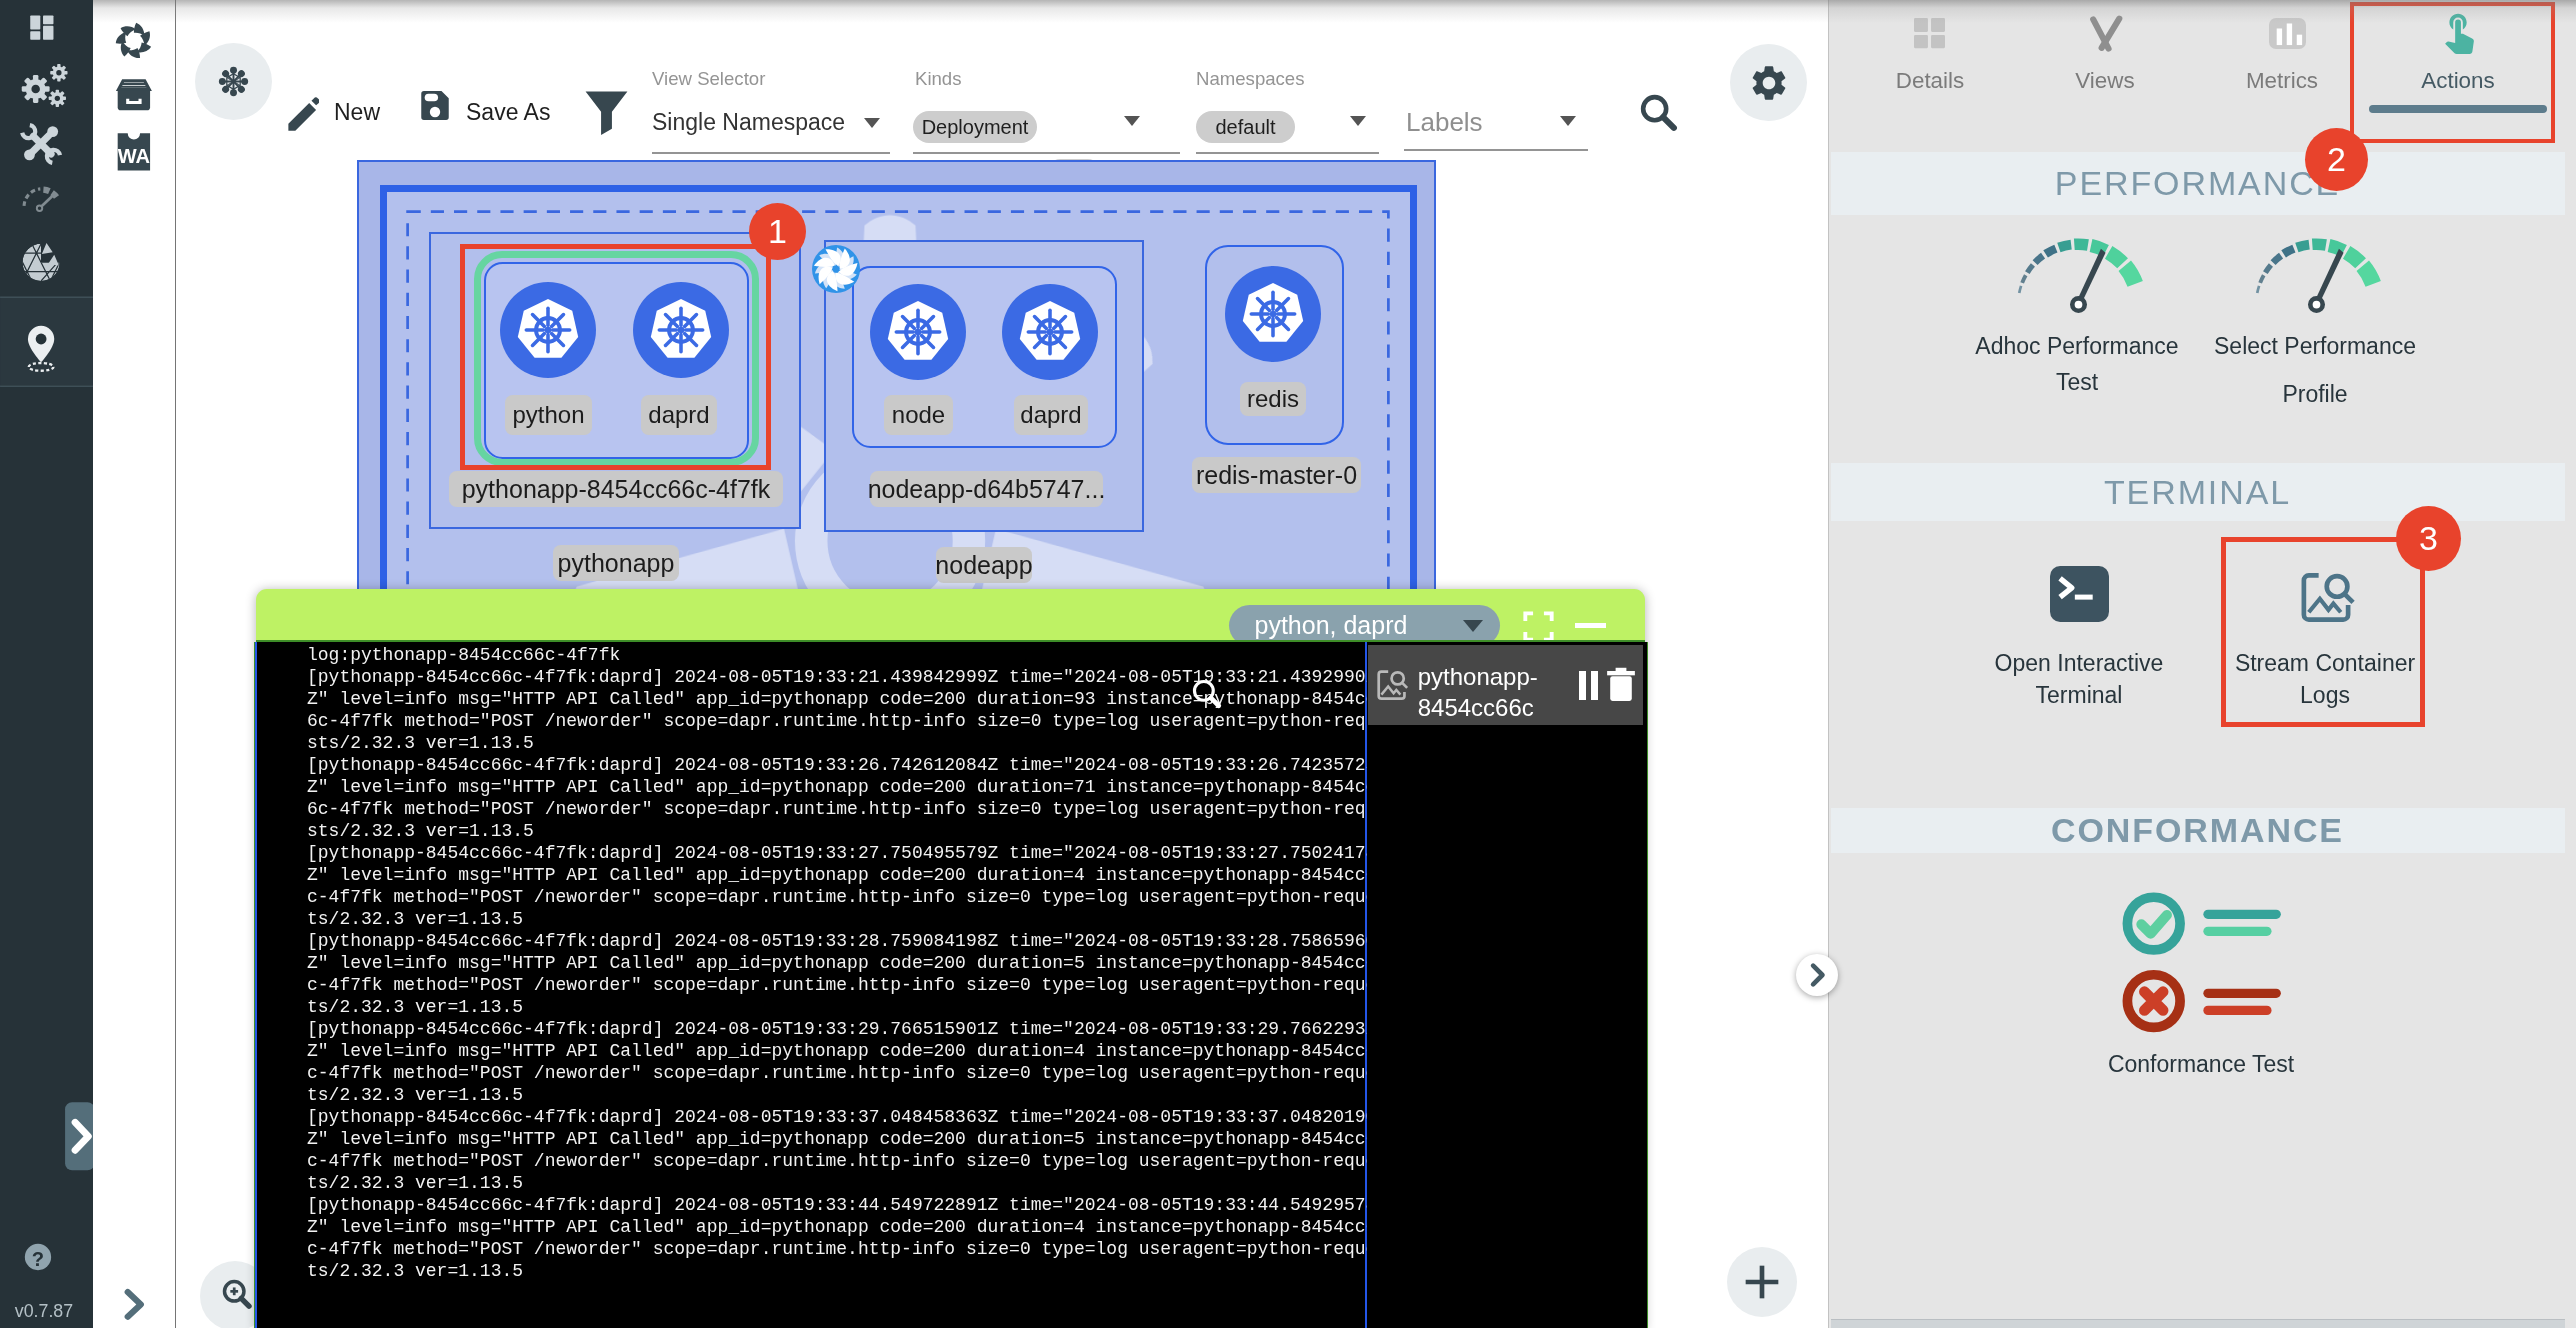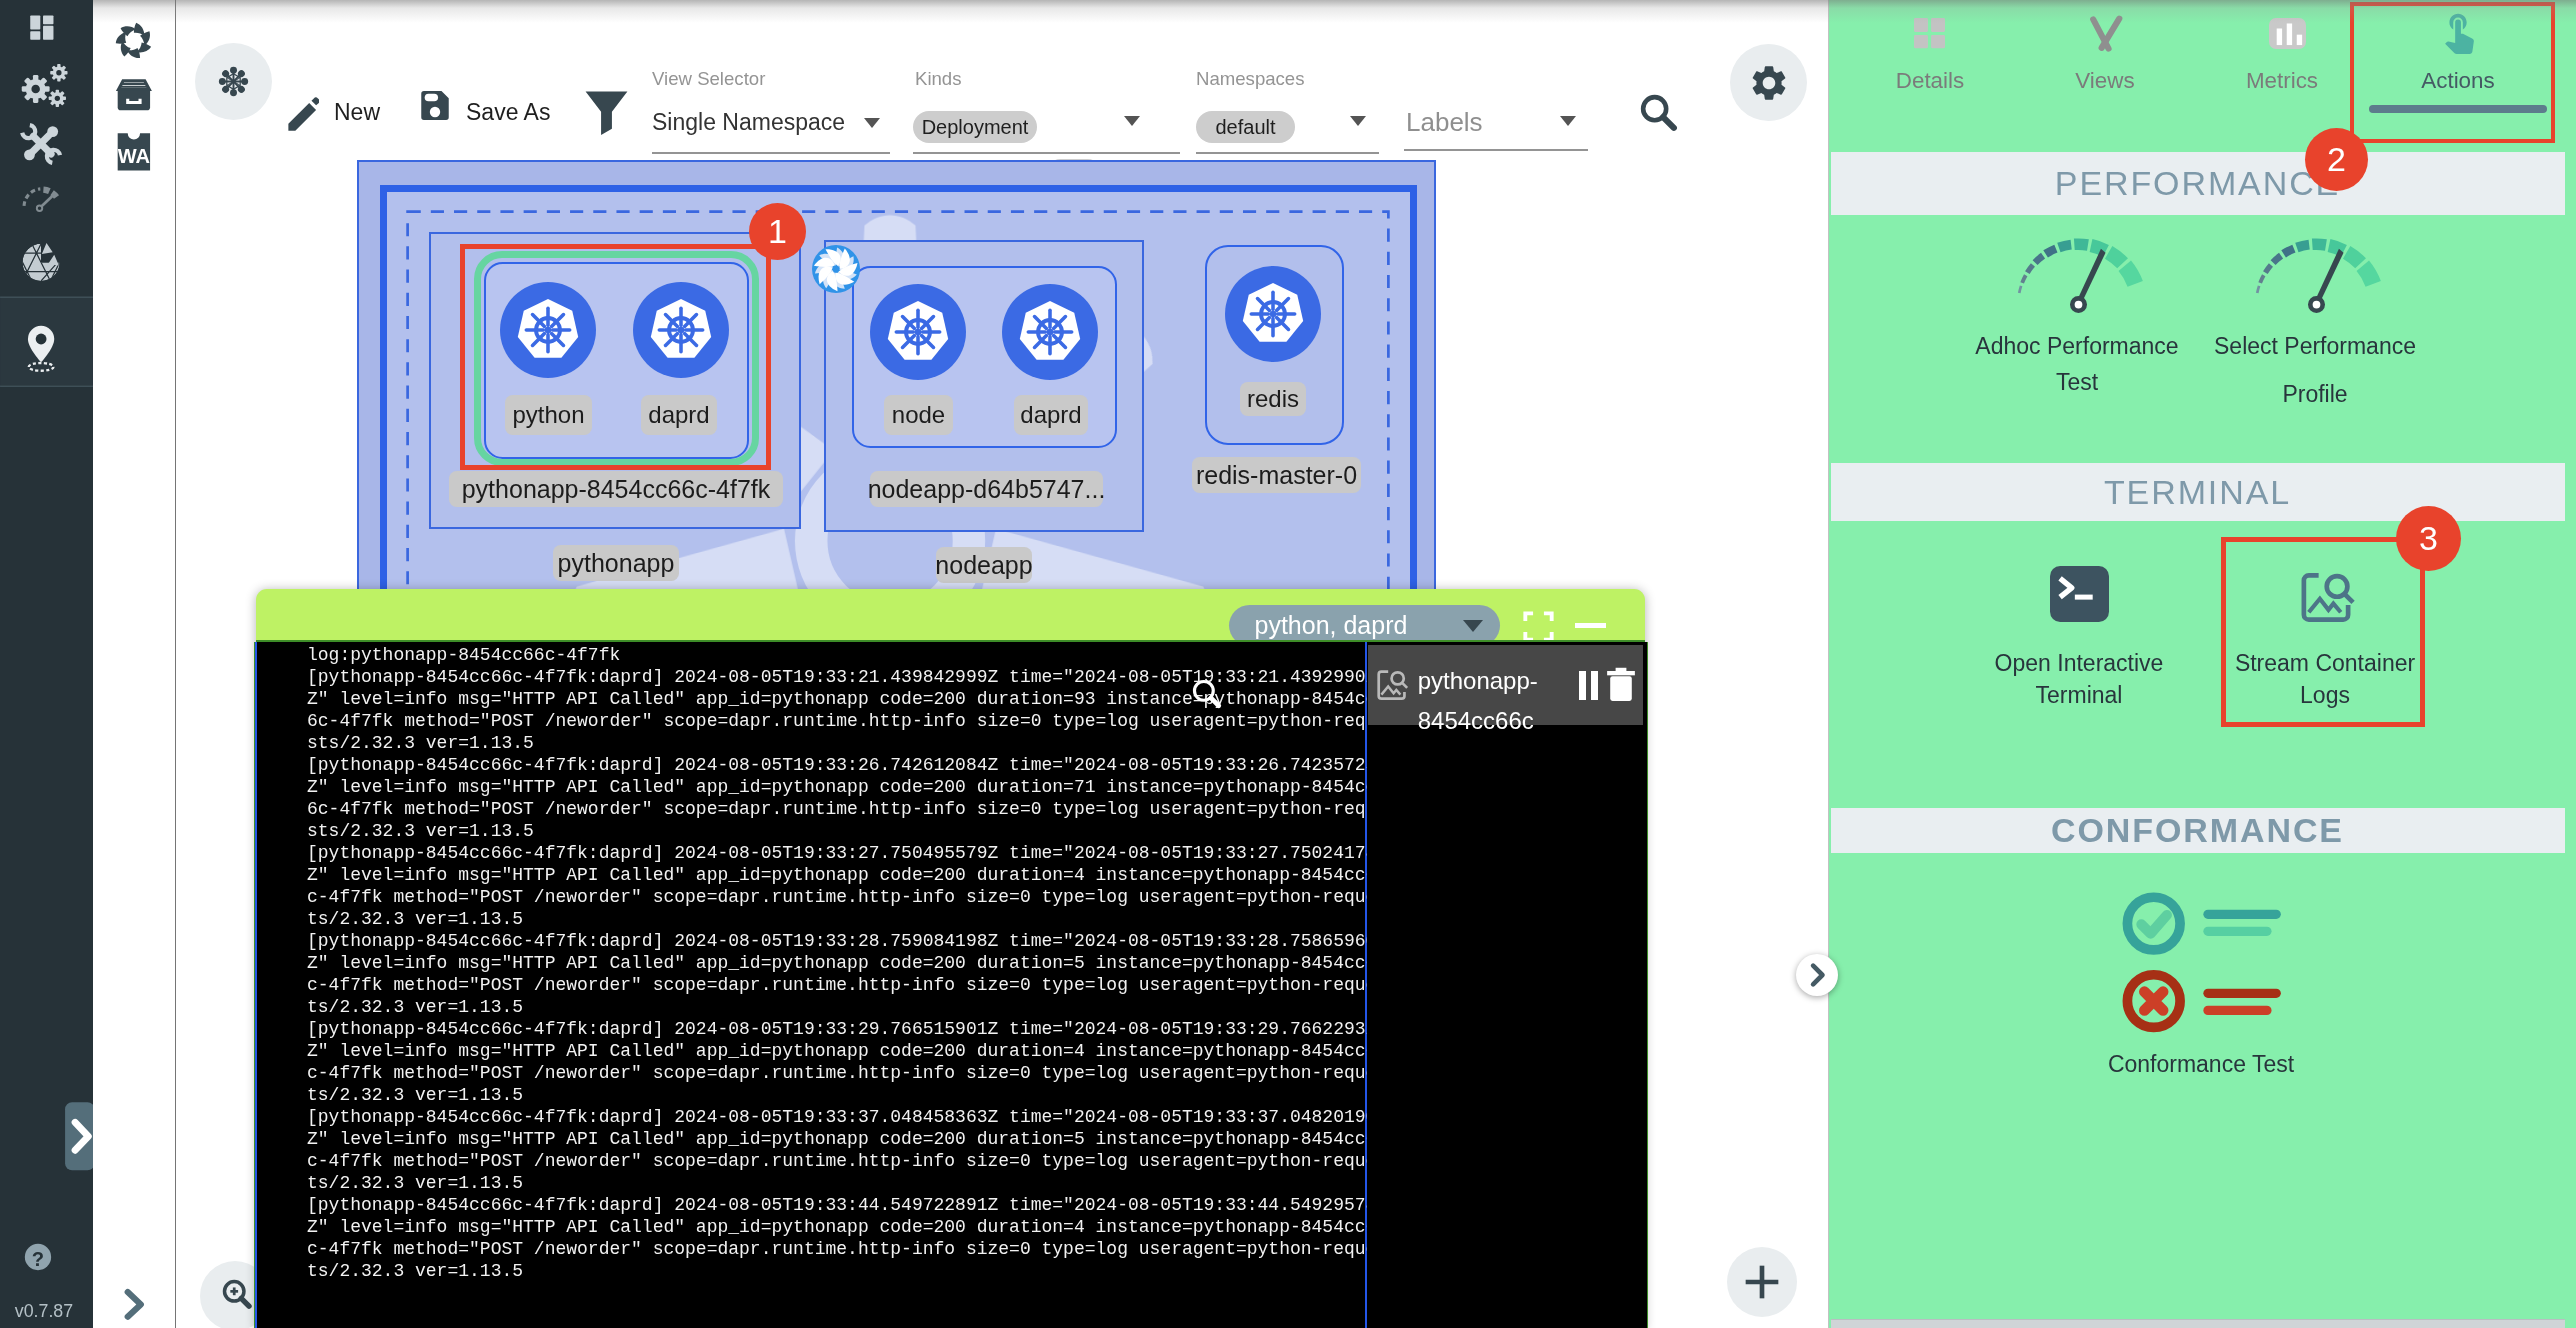--- a/index.html
+++ b/index.html
@@ -35,21 +35,21 @@
   #term { left:256px; top:589px; width:1389px; height:740px; border-radius:10.8px 10.8px 0 0; background:#bef264; z-index:30; box-shadow:0 1.5px 10.8px rgba(0,0,0,0.30); }
   #termwrap { position:absolute; left:-2.3px; top:53px; width:1394px; height:687px; background:#000;
      border-left:1.5px solid #3e8e28; border-right:1.5px solid #3e8e28; }
   #termlog { position:absolute; left:0; top:0; width:1112px; height:687px; background:#000;
      border-left:2.3px solid #2456e8; border-right:2.3px solid #2456e8; }
   #termlog pre { position:absolute; left:2.3px; top:2.3px; color:#f2f2f2; font-family:"Liberation Mono", monospace;
      font-size:18px; line-height:22px;margin-left:48px; }
   #termside { position:absolute; left:1112px; top:0; width:279px; height:687px; background:#000; }
 
   
-  #rp { left:1828px; top:0; width:748px; height:1329px; background:#86efac; border-left:1.5px solid #c2c2c2; z-index:20; }
+  #rp { left:1828px; top:0; width:748px; height:1329px; background:#e5e5e5; border-left:1.5px solid #c2c2c2; z-index:20; }
   .band { position:absolute; left:1.5px; width:734px; height:63px; background:#e9eef1;
       display:flex; align-items:center; justify-content:center;
       color:#7e99a9; font-size:34px; letter-spacing:1.9px; }
   .rptxt { position:absolute; color:#28353c; font-size:23px; text-align:center; transform:translateX(-50%); white-space:nowrap; }
   .tabtxt { position:absolute; color:#7b7b7b; font-size:22.4px; text-align:center; transform:translateX(-50%); }
 
   .redbox { position:absolute; border:5.4px solid #e8432c; z-index:50; }
   .badge { position:absolute; background:#e8432c; border-radius:50%; color:#fff;
      display:flex; align-items:center; justify-content:center; font-size:34px; z-index:51; }
 </style>
@@ -428,21 +428,21 @@
 ts/2.32.3 ver=1.13.5</pre>
         </div>
     <div id="termside">
       <div class="abs" style="left:1.5px;top:3.1px;width:275px;height:80px;background:#474747;"></div>
       <svg class="abs" style="left:9.3px;top:25.5px" width="32.5" height="37" viewBox="0 0 24 26" fill="none" stroke="#b9b9b9" stroke-width="2">
         <path d="M9 2 H4 a2 2 0 0 0 -2 2 V20 a2 2 0 0 0 2 2 H19 a2 2 0 0 0 2 -2 V17"></path>
         <path d="M4 19 l5 -6 l4 5 l2 -2.5 l3 3.5" stroke-width="1.8"></path>
         <circle cx="16" cy="7" r="4.5"></circle>
         <line x1="19.5" y1="10.5" x2="23" y2="14"></line>
       </svg>
-      <div class="abs" style="left:51px;top:18.6px;color:#fff;font-size:24px;line-height:40px;">pythonapp-<br>8454cc66c</div>
+      <div class="abs" style="left:51px;top:18.6px;color:#fff;font-size:24px;line-height:31px;">pythonapp-<br>8454cc66c</div>
       <div class="abs" style="left:212px;top:29px;width:7.7px;height:29px;background:#fff;"></div>
       <div class="abs" style="left:224px;top:29px;width:7.7px;height:29px;background:#fff;"></div>
       <svg class="abs" style="left:237px;top:25px" width="34" height="37" viewBox="0 0 22 24">
         <rect x="4" y="6" width="14" height="16" rx="1.5" fill="#fff"></rect>
         <rect x="2" y="2.6" width="18" height="2.8" fill="#fff"></rect>
         <rect x="7.5" y="0.5" width="7" height="3" fill="#fff"></rect>
       </svg>
     </div>
     </div>
 

